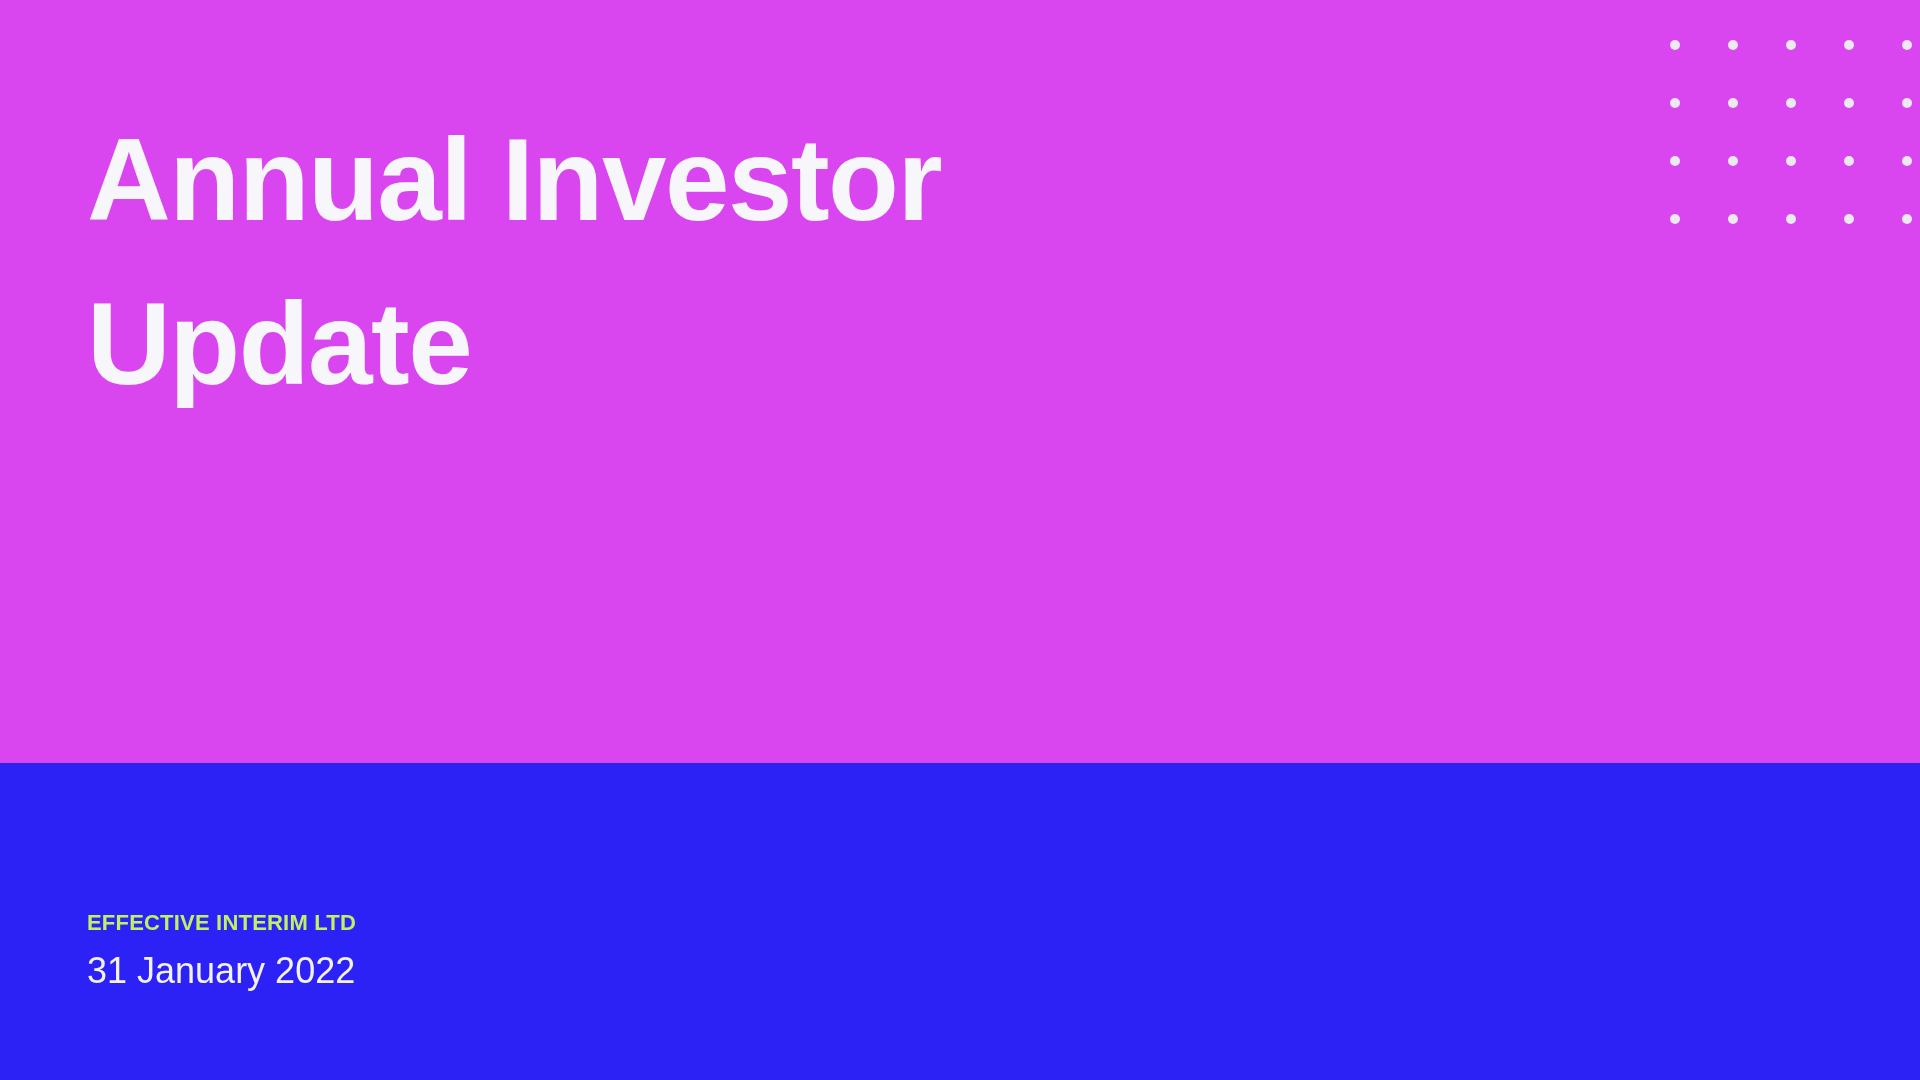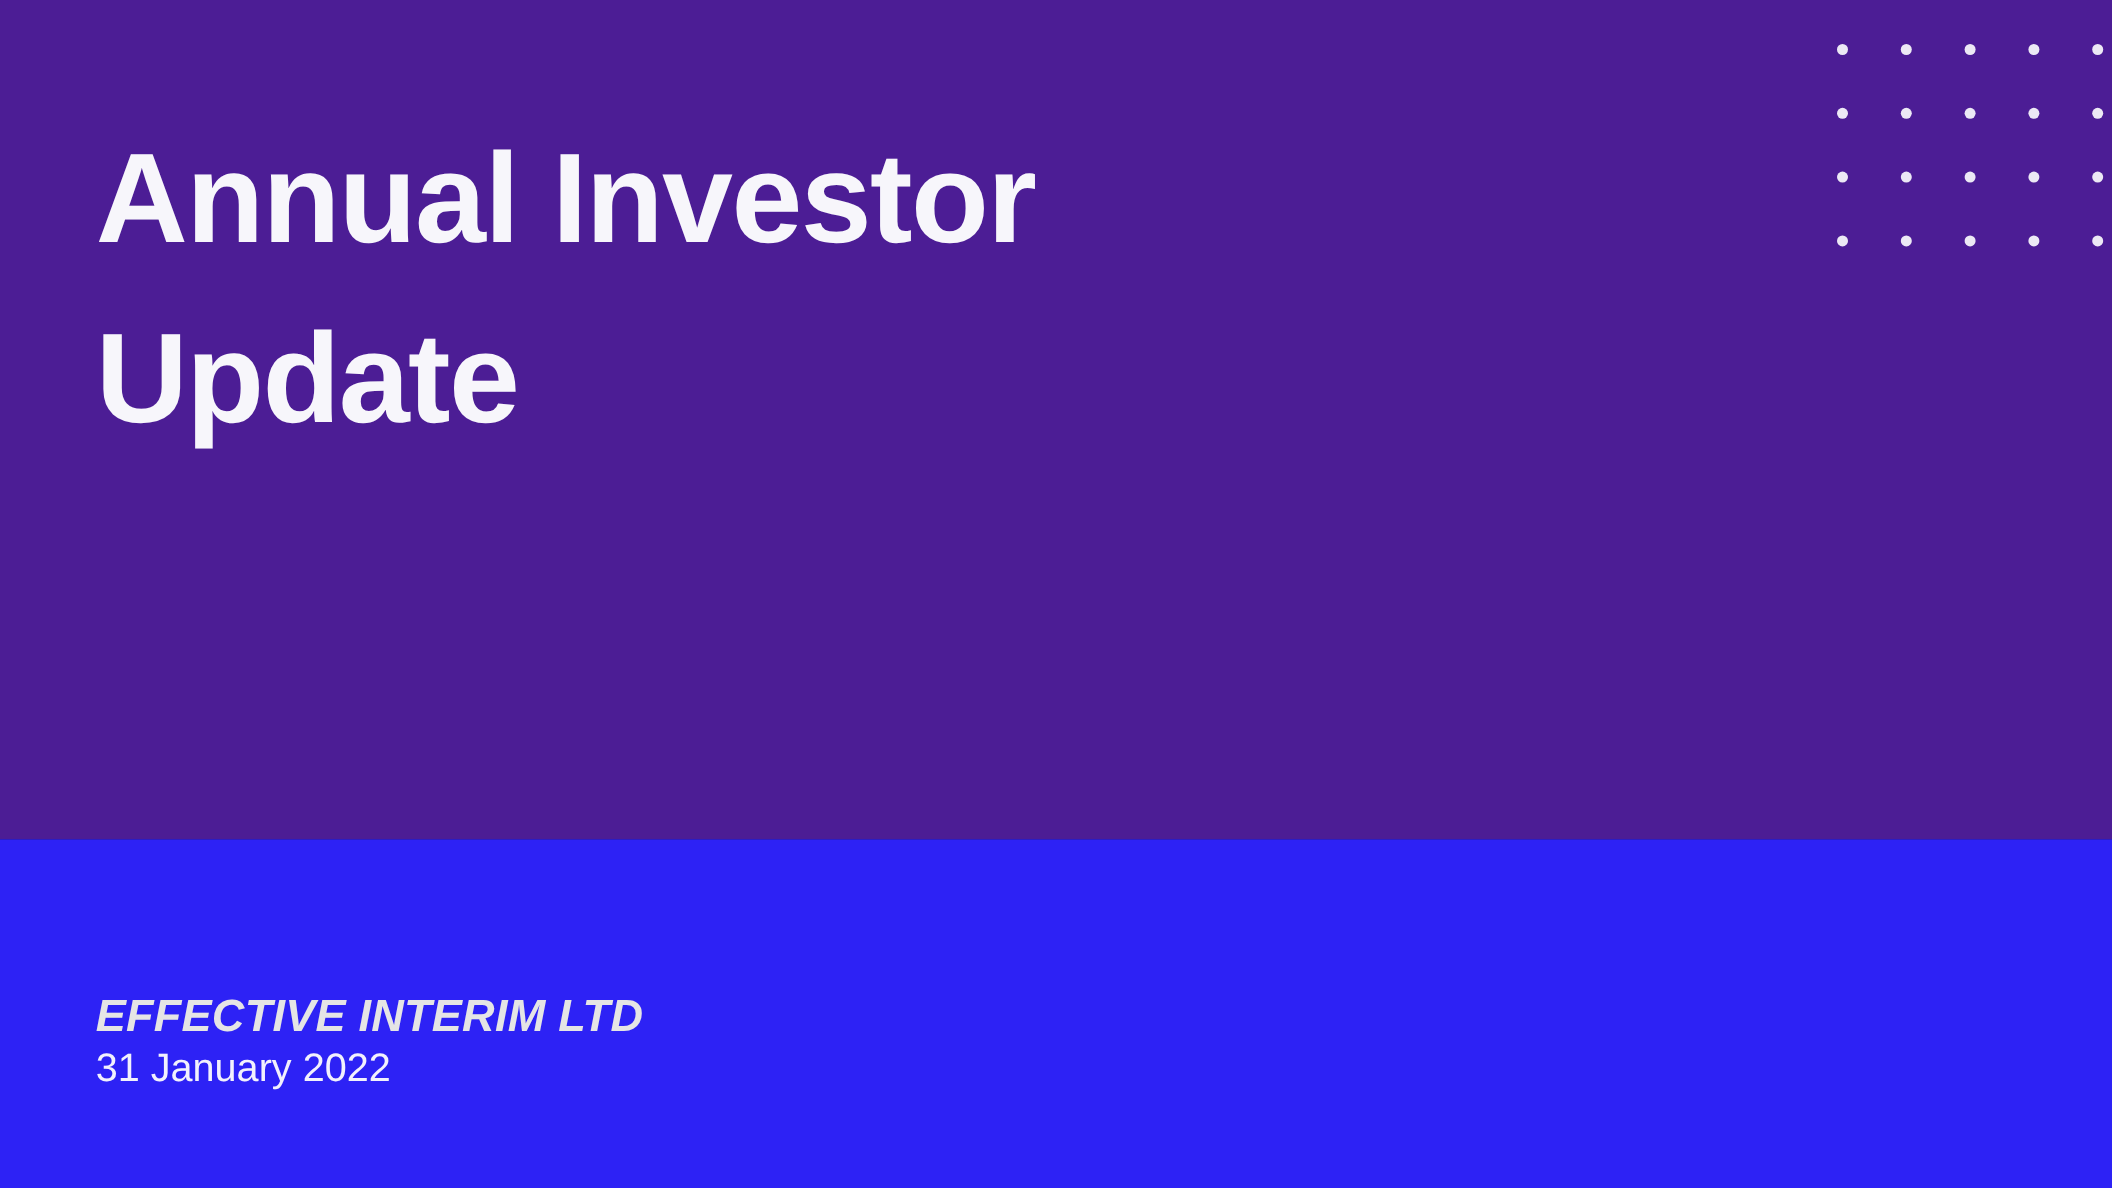--- a/index.html
+++ b/index.html
@@ -16,21 +16,21 @@
     background: #1d1333;
   }
 
   
   .hero {
     position: absolute;
     left: 0;
     top: 0;
     width: 1920px;
     height: 763px;
-    background: #4c1d95;
+    background: #d946ef;
     overflow: hidden;
   }
 
   
   .dot-grid {
     position: absolute;
     top: -18px;
     left: 1670px;
     width: 300px;
     height: 252px;
@@ -68,26 +68,25 @@
     height: 317px;
     background: #2d22f5;
   }
   .footer-inner {
     position: absolute;
     left: 87px;
     top: 140px;
   }
   .org-name {
     margin: 0;
-    color: #e5e5e5;
-    font-size: 41px;
+    color: #bef264;
+    font-size: 22px;
     font-weight: 700;
     letter-spacing: 0.2px;
     line-height: 40px;
-    font-style: italic;
   }
   .date-line {
     margin: 10px 0 0 0;
     color: #f2f1fd;
     font-size: 36px;
     font-weight: 400;
     line-height: 36px;
   }
 </style>
 </head>

